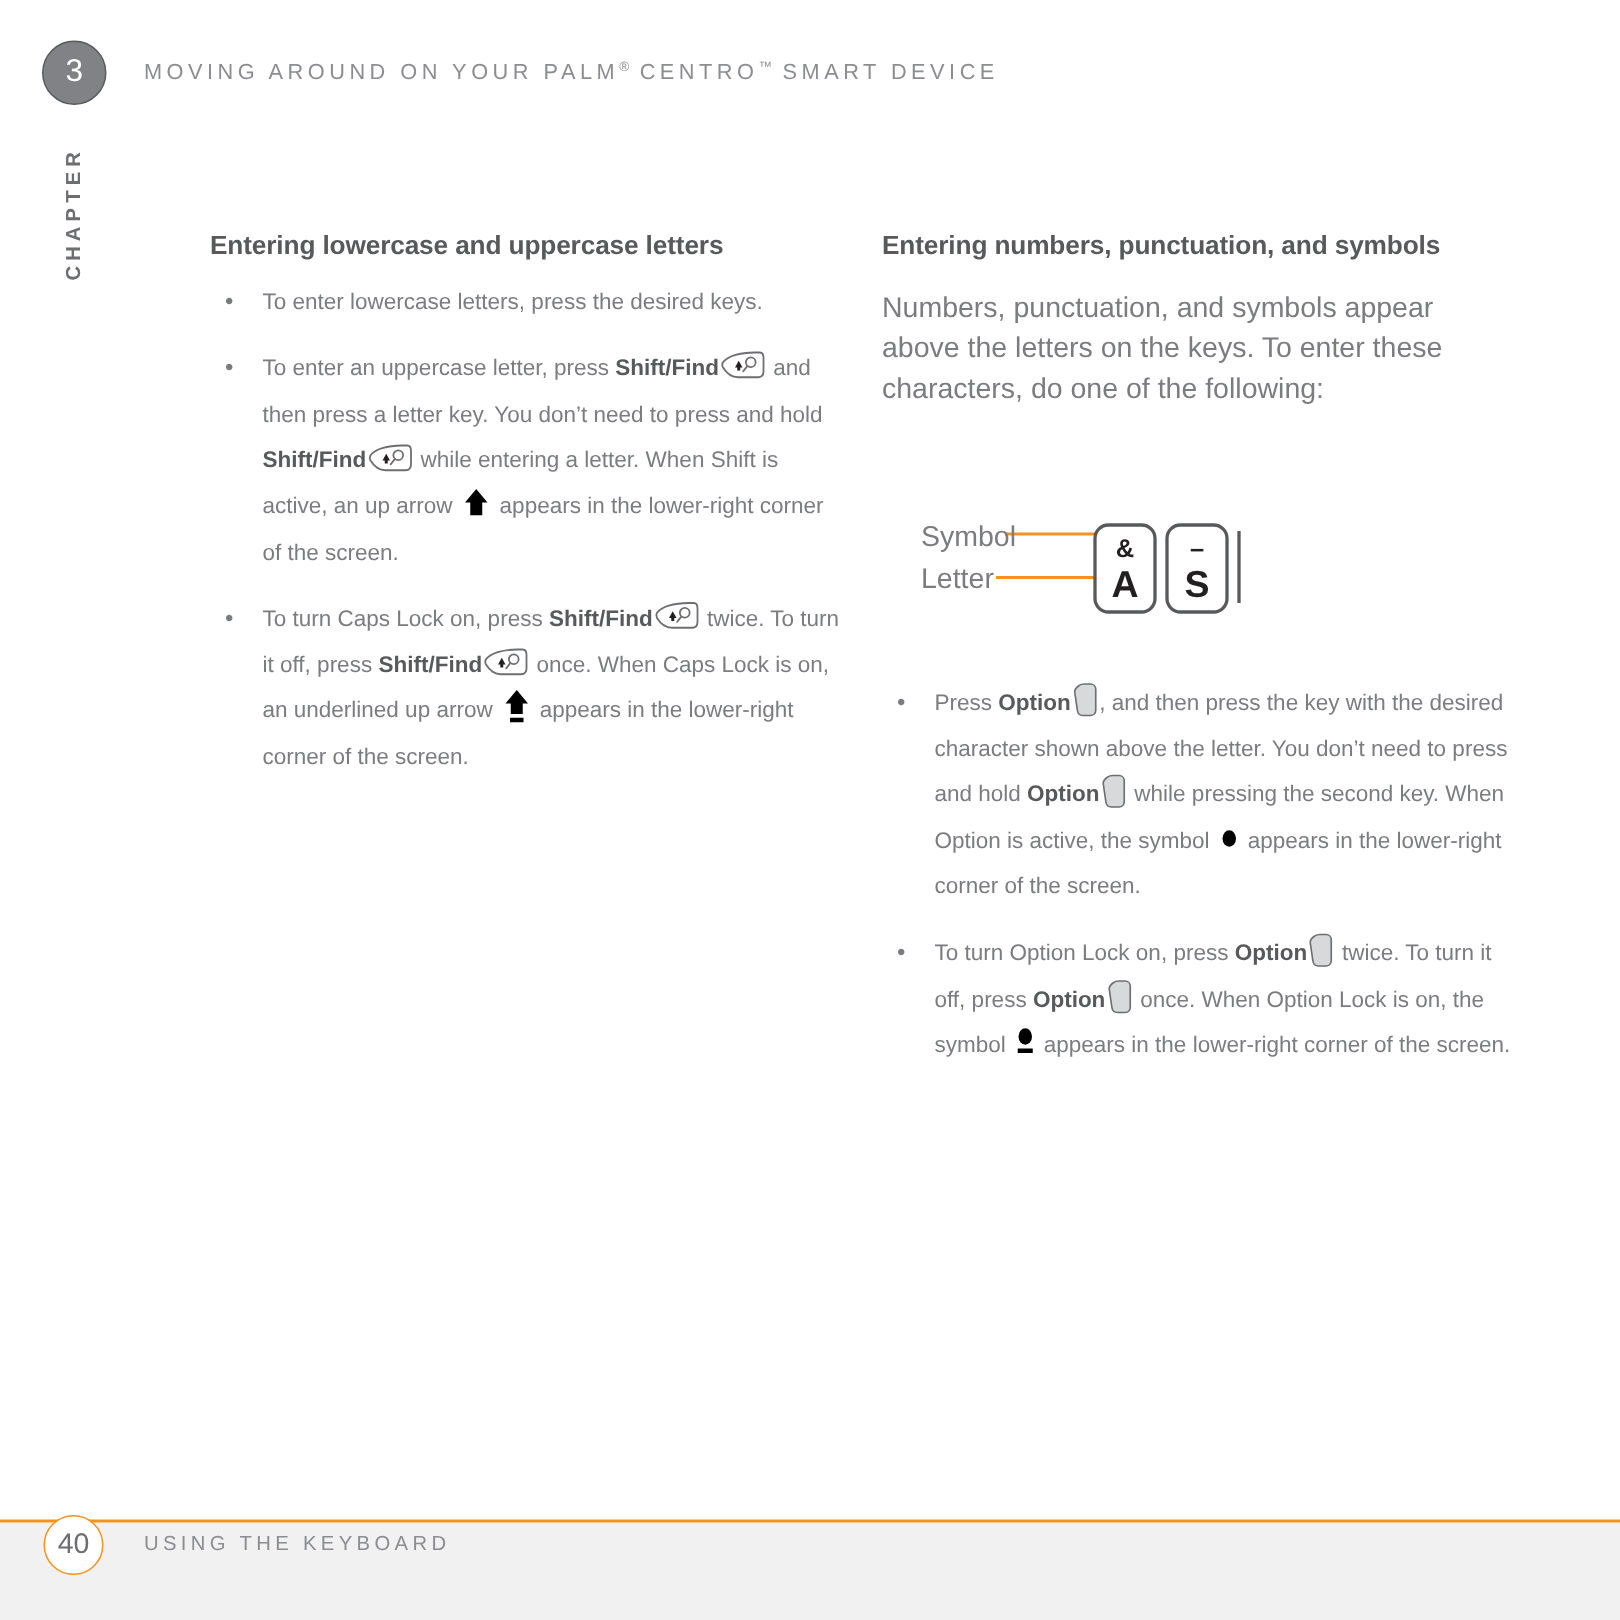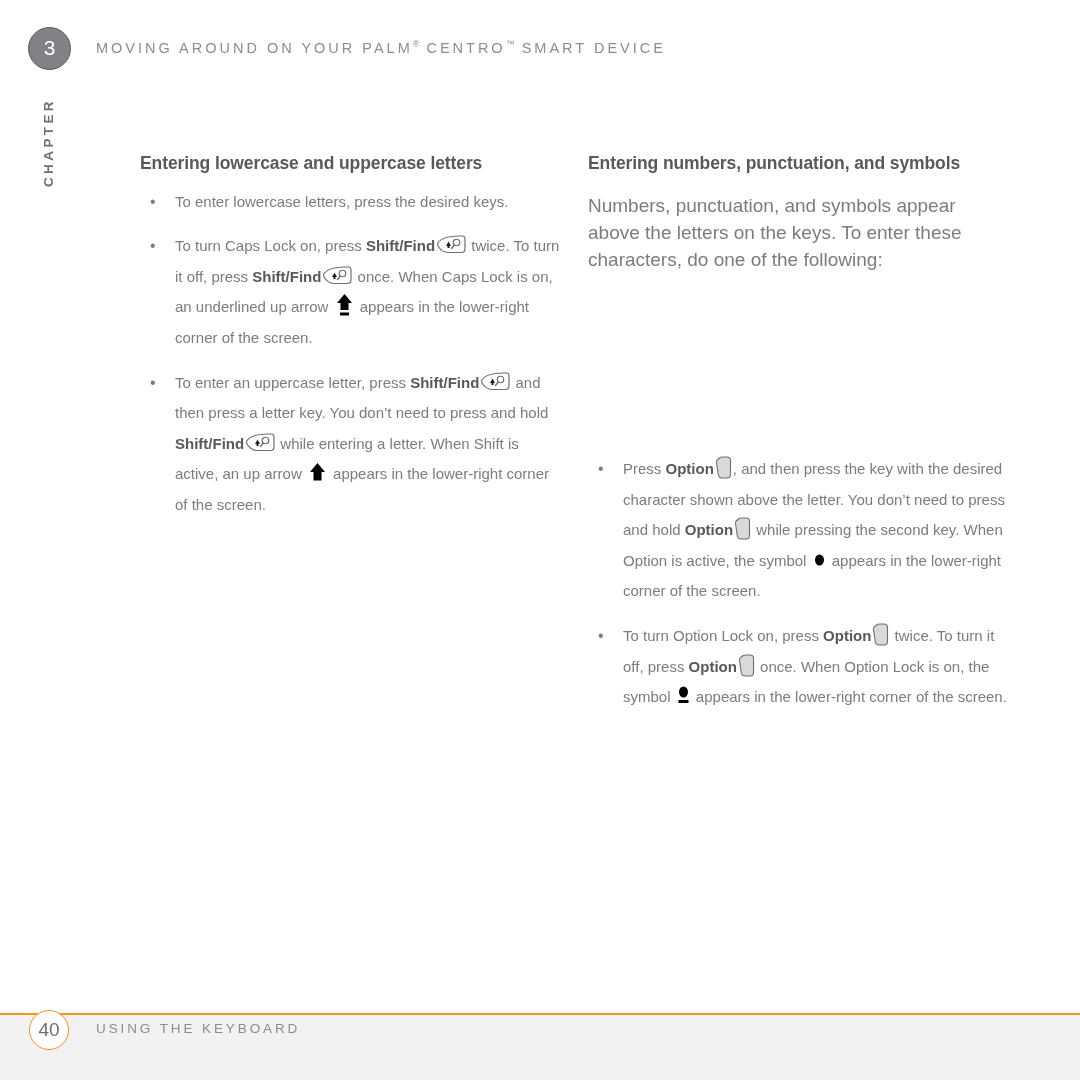--- a/index.html
+++ b/index.html
@@ -219,55 +219,70 @@
   </div>
 
   <div class="chapter-word">
     <span>CHAPTER</span>
   </div>
 
   <div class="col col-left">
     <h2 class="sec-title">Entering lowercase and uppercase letters</h2>
     <ul class="bullets" id="left-bullets">
         <li><span>To enter lowercase letters, press the desired keys.</span></li>
+        <li><span>To enter an uppercase letter, press </span><span class="b">Shift/Find</span><span class="ico ico-shiftfind"><svg viewBox="0 0 60 38" width="30" height="19">
+              <path d="M4 15 C10 7 26 2 46 2 L53 2 C57 2 58 5 58 9 L58 27 C58 32 56 35 51 35 L24 35 C16 35 9 30 4 22 C2.5 19.5 2.5 17.5 4 15 Z" fill="none" stroke="#6d6e71" stroke-width="2.4"></path>
+              <path d="M20 22 L25 13 L30 22 L27 22 L27 26 L23 26 L23 22 Z" fill="#231f20"></path>
+              <circle cx="41" cy="15" r="6.5" fill="none" stroke="#6d6e71" stroke-width="2.4"></circle>
+              <line x1="36.5" y1="20" x2="31" y2="27" stroke="#6d6e71" stroke-width="2.6" stroke-linecap="round"></line>
+            </svg></span><span> and then press a letter key. You don’t need to press and hold </span><span class="b">Shift/Find</span><span class="ico ico-shiftfind"><svg viewBox="0 0 60 38" width="30" height="19">
+              <path d="M4 15 C10 7 26 2 46 2 L53 2 C57 2 58 5 58 9 L58 27 C58 32 56 35 51 35 L24 35 C16 35 9 30 4 22 C2.5 19.5 2.5 17.5 4 15 Z" fill="none" stroke="#6d6e71" stroke-width="2.4"></path>
+              <path d="M20 22 L25 13 L30 22 L27 22 L27 26 L23 26 L23 22 Z" fill="#231f20"></path>
+              <circle cx="41" cy="15" r="6.5" fill="none" stroke="#6d6e71" stroke-width="2.4"></circle>
+              <line x1="36.5" y1="20" x2="31" y2="27" stroke="#6d6e71" stroke-width="2.6" stroke-linecap="round"></line>
+            </svg></span><span> while entering a letter. When Shift is active, an up arrow </span><span class="ico ico-uparrow"><svg viewBox="0 0 34 40" width="17" height="20">
+              <path d="M17 2 L32 20 L25 20 L25 37 L9 37 L9 20 L2 20 Z" fill="#000000"></path>
+            </svg></span><span> appears in the lower-right corner of the screen.</span></li>
         <li><span>To turn Caps Lock on, press </span><span class="b">Shift/Find</span><span class="ico ico-shiftfind"><svg viewBox="0 0 60 38" width="30" height="19">
               <path d="M4 15 C10 7 26 2 46 2 L53 2 C57 2 58 5 58 9 L58 27 C58 32 56 35 51 35 L24 35 C16 35 9 30 4 22 C2.5 19.5 2.5 17.5 4 15 Z" fill="none" stroke="#6d6e71" stroke-width="2.4"></path>
               <path d="M20 22 L25 13 L30 22 L27 22 L27 26 L23 26 L23 22 Z" fill="#231f20"></path>
               <circle cx="41" cy="15" r="6.5" fill="none" stroke="#6d6e71" stroke-width="2.4"></circle>
               <line x1="36.5" y1="20" x2="31" y2="27" stroke="#6d6e71" stroke-width="2.6" stroke-linecap="round"></line>
             </svg></span><span> twice. To turn it off, press </span><span class="b">Shift/Find</span><span class="ico ico-shiftfind"><svg viewBox="0 0 60 38" width="30" height="19">
               <path d="M4 15 C10 7 26 2 46 2 L53 2 C57 2 58 5 58 9 L58 27 C58 32 56 35 51 35 L24 35 C16 35 9 30 4 22 C2.5 19.5 2.5 17.5 4 15 Z" fill="none" stroke="#6d6e71" stroke-width="2.4"></path>
               <path d="M20 22 L25 13 L30 22 L27 22 L27 26 L23 26 L23 22 Z" fill="#231f20"></path>
               <circle cx="41" cy="15" r="6.5" fill="none" stroke="#6d6e71" stroke-width="2.4"></circle>
               <line x1="36.5" y1="20" x2="31" y2="27" stroke="#6d6e71" stroke-width="2.6" stroke-linecap="round"></line>
             </svg></span><span> once. When Caps Lock is on, an underlined up arrow </span><span class="ico ico-uparrow-ul"><svg viewBox="0 0 34 48" width="17" height="24">
               <path d="M17 2 L32 20 L25 20 L25 34 L9 34 L9 20 L2 20 Z" fill="#000000"></path>
               <rect x="8" y="39" width="18" height="6" fill="#000000"></rect>
             </svg></span><span> appears in the lower-right corner of the screen.</span></li>
-        <li><span>To enter an uppercase letter, press </span><span class="b">Shift/Find</span><span class="ico ico-shiftfind"><svg viewBox="0 0 60 38" width="30" height="19">
-              <path d="M4 15 C10 7 26 2 46 2 L53 2 C57 2 58 5 58 9 L58 27 C58 32 56 35 51 35 L24 35 C16 35 9 30 4 22 C2.5 19.5 2.5 17.5 4 15 Z" fill="none" stroke="#6d6e71" stroke-width="2.4"></path>
-              <path d="M20 22 L25 13 L30 22 L27 22 L27 26 L23 26 L23 22 Z" fill="#231f20"></path>
-              <circle cx="41" cy="15" r="6.5" fill="none" stroke="#6d6e71" stroke-width="2.4"></circle>
-              <line x1="36.5" y1="20" x2="31" y2="27" stroke="#6d6e71" stroke-width="2.6" stroke-linecap="round"></line>
-            </svg></span><span> and then press a letter key. You don’t need to press and hold </span><span class="b">Shift/Find</span><span class="ico ico-shiftfind"><svg viewBox="0 0 60 38" width="30" height="19">
-              <path d="M4 15 C10 7 26 2 46 2 L53 2 C57 2 58 5 58 9 L58 27 C58 32 56 35 51 35 L24 35 C16 35 9 30 4 22 C2.5 19.5 2.5 17.5 4 15 Z" fill="none" stroke="#6d6e71" stroke-width="2.4"></path>
-              <path d="M20 22 L25 13 L30 22 L27 22 L27 26 L23 26 L23 22 Z" fill="#231f20"></path>
-              <circle cx="41" cy="15" r="6.5" fill="none" stroke="#6d6e71" stroke-width="2.4"></circle>
-              <line x1="36.5" y1="20" x2="31" y2="27" stroke="#6d6e71" stroke-width="2.6" stroke-linecap="round"></line>
-            </svg></span><span> while entering a letter. When Shift is active, an up arrow </span><span class="ico ico-uparrow"><svg viewBox="0 0 34 40" width="17" height="20">
-              <path d="M17 2 L32 20 L25 20 L25 37 L9 37 L9 20 L2 20 Z" fill="#000000"></path>
-            </svg></span><span> appears in the lower-right corner of the screen.</span></li>
       </ul>
   </div>
 
   <div class="col col-right">
     <h2 class="sec-title">Entering numbers, punctuation, and symbols</h2>
     <p class="body-para">Numbers, punctuation, and symbols appear above the letters on the keys. To enter these characters, do one of the following:</p>
   </div>
 
+  <div id="kb-diagram-wrap">
+    <div class="kb-label kb-label-symbol">Symbol</div>
+    <div class="kb-label kb-label-letter">Letter</div>
+    <svg id="kb-svg" width="230" height="64" viewBox="0 0 230 64">
+        <line x1="56" y1="8" x2="128" y2="8" stroke="#f6921e" stroke-width="2"></line>
+        <line x1="50" y1="37" x2="128" y2="37" stroke="#f6921e" stroke-width="2"></line>
+        <rect x="116" y="2" width="40" height="58" rx="9" ry="9" fill="#ffffff" stroke="#58595b" stroke-width="2.2"></rect>
+        <text x="136" y="23" text-anchor="middle" font-family="Liberation Sans, sans-serif" font-size="17" font-weight="700" fill="#231f20">&amp;</text>
+        <text x="136" y="50" text-anchor="middle" font-family="Liberation Sans, sans-serif" font-size="25" font-weight="700" fill="#231f20">A</text>
+        <rect x="164" y="2" width="40" height="58" rx="9" ry="9" fill="#ffffff" stroke="#58595b" stroke-width="2.2"></rect>
+        <text x="184" y="23" text-anchor="middle" font-family="Liberation Sans, sans-serif" font-size="17" font-weight="700" fill="#231f20">–</text>
+        <text x="184" y="50" text-anchor="middle" font-family="Liberation Sans, sans-serif" font-size="25" font-weight="700" fill="#231f20">S</text>
+        <line x1="212" y1="6" x2="212" y2="54" stroke="#58595b" stroke-width="2.2"></line>
+      </svg>
+  </div>
 
   <div class="col col-right" id="right-bullets-wrap" style="top:454px;">
     <ul class="bullets" id="right-bullets">
         <li><span>Press </span><span class="b">Option</span><span class="ico ico-option"><svg viewBox="0 0 34 46" width="17" height="23">
               <path d="M9 4 C11 2 13 2 16 2 L24 2 C28 2 31 5 31 9 L31 37 C31 41 28 44 24 44 L14 44 C10 44 7 41 6.5 37 L3 13 C2.4 9 6 6 9 4 Z" fill="#d8d9da" stroke="#6d6e71" stroke-width="2.2" stroke-linejoin="round"></path>
             </svg></span><span>, and then press the key with the desired character shown above the letter. You don’t need to press and hold </span><span class="b">Option</span><span class="ico ico-option"><svg viewBox="0 0 34 46" width="17" height="23">
               <path d="M9 4 C11 2 13 2 16 2 L24 2 C28 2 31 5 31 9 L31 37 C31 41 28 44 24 44 L14 44 C10 44 7 41 6.5 37 L3 13 C2.4 9 6 6 9 4 Z" fill="#d8d9da" stroke="#6d6e71" stroke-width="2.2" stroke-linejoin="round"></path>
             </svg></span><span> while pressing the second key. When Option is active, the symbol </span><span class="ico ico-dot"><svg viewBox="0 0 26 28" width="13" height="14">
               <ellipse cx="13" cy="14" rx="9" ry="11" fill="#000000"></ellipse>
             </svg></span><span> appears in the lower-right corner of the screen.</span></li>

